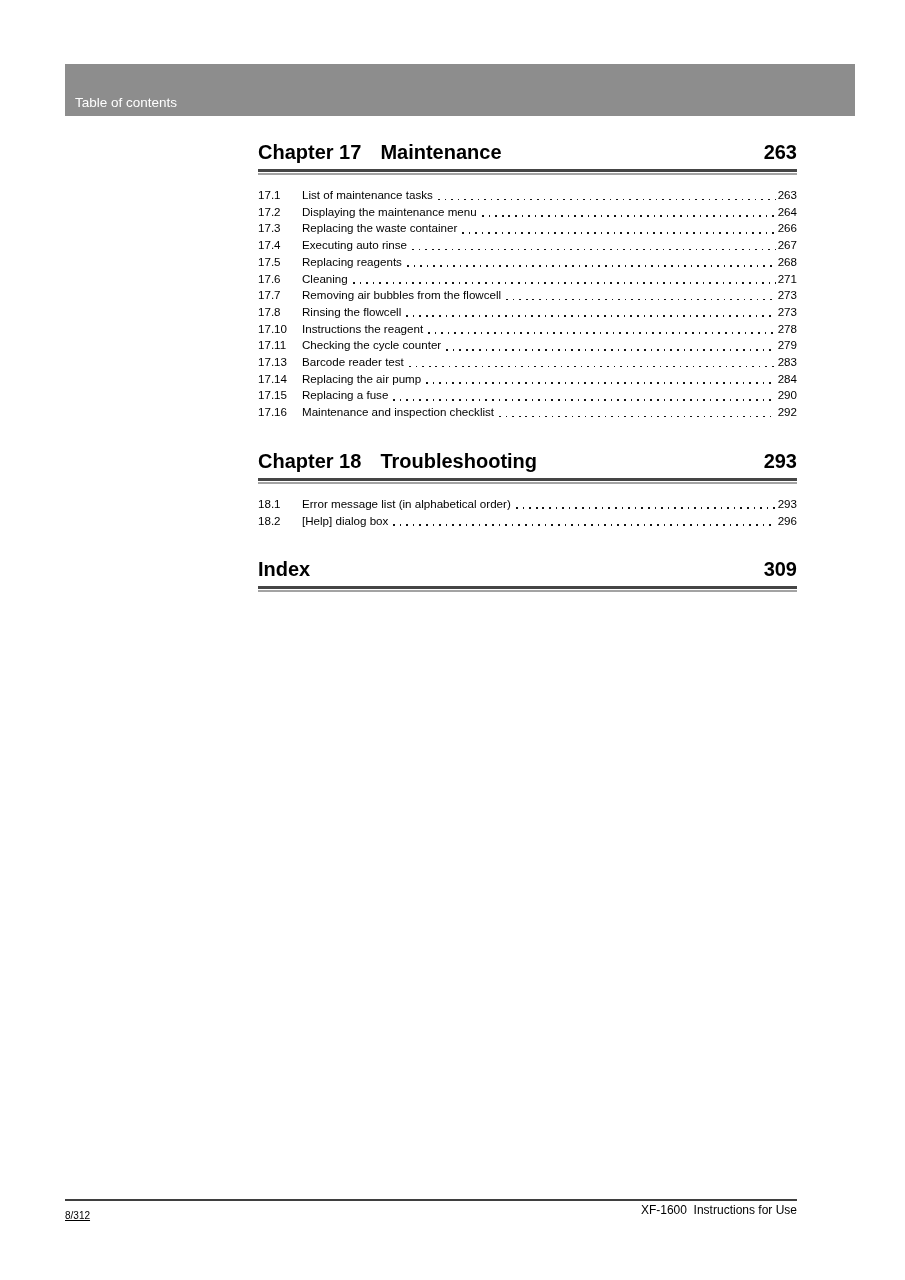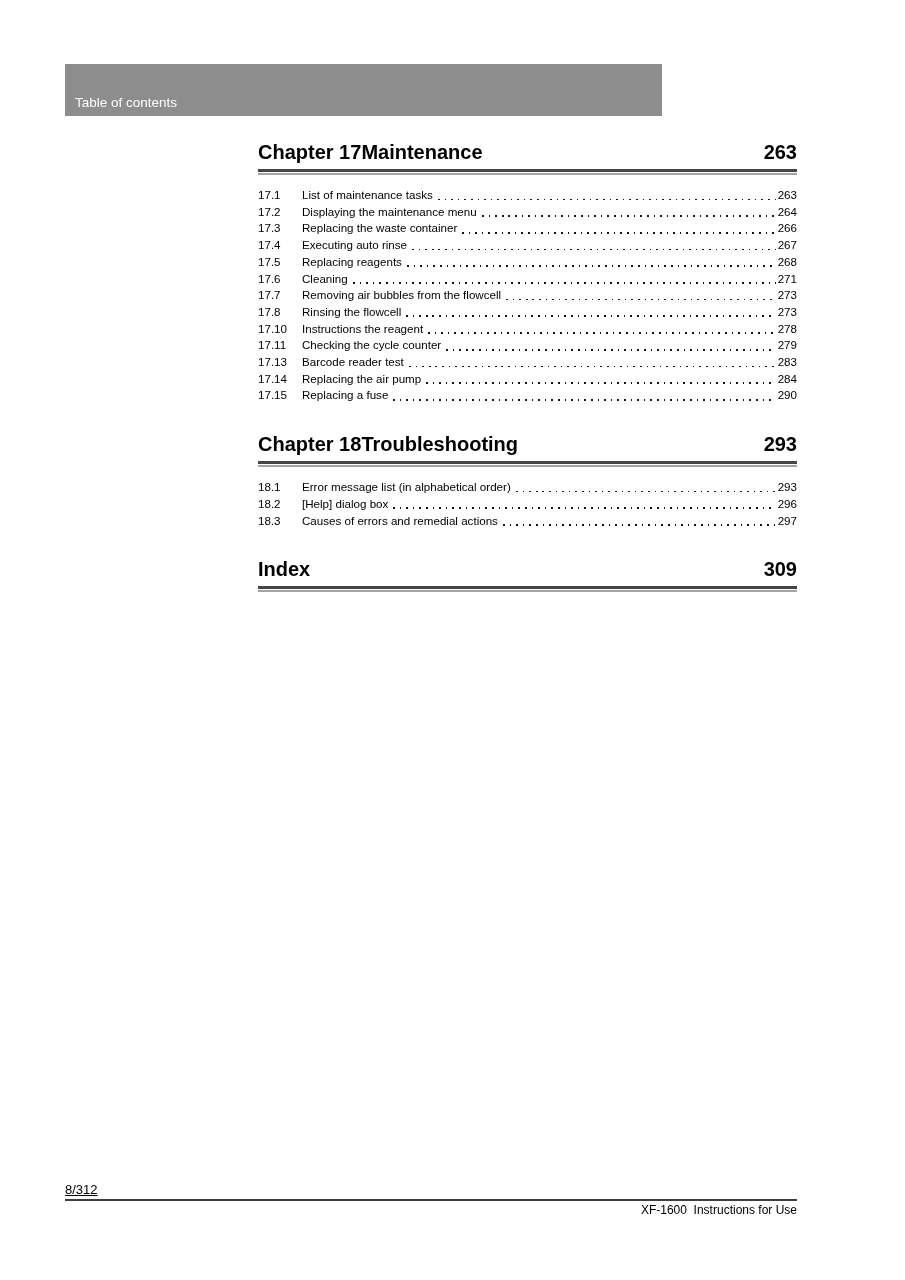--- a/index.html
+++ b/index.html
@@ -11,21 +11,21 @@
     font-family: "Liberation Sans", sans-serif;
     color: #000000;
     overflow: hidden;
   }
 
   
   .header-bar {
     position: absolute;
     left: 65px;
     top: 64px;
-    width: 597px;
+    width: 790px;
     height: 52px;
     background: #8d8d8d;
     display: flex;
     align-items: flex-end;
     box-sizing: border-box;
     padding: 0 0 7px 10px;
   }
   .header-title {
     color: #ffffff;
     font-size: 13.5px;
@@ -43,21 +43,21 @@
   .toc-section { margin-bottom: 27px; }
 
   .chapter-heading {
     display: flex;
     align-items: baseline;
     font-weight: bold;
     font-size: 20px;
     line-height: 26px;
     cursor: default;
   }
-  .ch-title { }
+  .ch-title { margin-left: 19px; }
   .ch-page { margin-left: auto; }
 
   .chapter-rule {
     margin-top: 4px;
     height: 6px;
     background: linear-gradient(
       to bottom,
       #454545 0px, #454545 3px,
       #ffffff 3px, #ffffff 4px,
       #a3a3a3 4px, #a3a3a3 6px
@@ -92,22 +92,22 @@
       #141414 0, #141414 1.7px,
       transparent 1.7px, transparent 6.6px
     );
   }
   .e-page { text-align: right; }
 
   
   .footer-page {
     position: absolute;
     left: 65px;
-    top: 1182px;
-    font-size: 13px;
+    top: 1210px;
+    font-size: 10px;
     text-decoration: underline;
   }
   .footer-line {
     position: absolute;
     left: 65px;
     top: 1199px;
     width: 732px;
     height: 0;
     border-top: 2px solid #3f3f3f;
   }
@@ -224,20 +224,26 @@
     <span class="e-page">284</span>
   </div>
 
   <div class="toc-entry">
     <span class="e-num">17.15</span>
     <span class="e-title">Replacing a fuse</span>
     <span class="e-leader"></span>
     <span class="e-page">290</span>
   </div>
 
+  <div class="toc-entry">
+    <span class="e-num">17.16</span>
+    <span class="e-title">Maintenance and inspection checklist</span>
+    <span class="e-leader"></span>
+    <span class="e-page">292</span>
+  </div>
 </div>
   </section>
 
   <section class="toc-section">
     <div class="chapter-heading">
       <span class="ch-label">Chapter 18</span>
       <span class="ch-title">Troubleshooting</span>
       <span class="ch-page">293</span>
     </div>
     <div class="chapter-rule"></div>
@@ -249,26 +255,20 @@
     <span class="e-page">293</span>
   </div>
 
   <div class="toc-entry">
     <span class="e-num">18.2</span>
     <span class="e-title">[Help] dialog box</span>
     <span class="e-leader"></span>
     <span class="e-page">296</span>
   </div>
 
-  <div class="toc-entry">
-    <span class="e-num">18.3</span>
-    <span class="e-title">Causes of errors and remedial actions</span>
-    <span class="e-leader"></span>
-    <span class="e-page">297</span>
-  </div>
 </div>
   </section>
 
   <section class="toc-section">
     <div class="chapter-heading">
       <span class="ch-label">Index</span>
       <span class="ch-title"></span>
       <span class="ch-page">309</span>
     </div>
     <div class="chapter-rule"></div>

